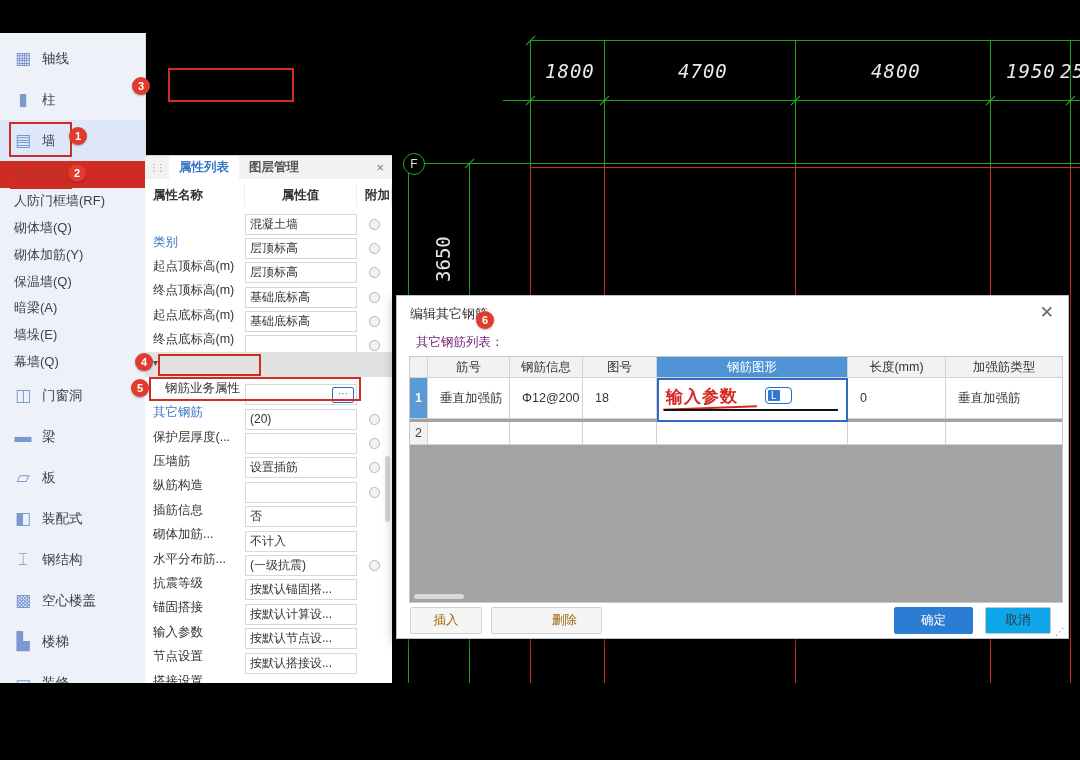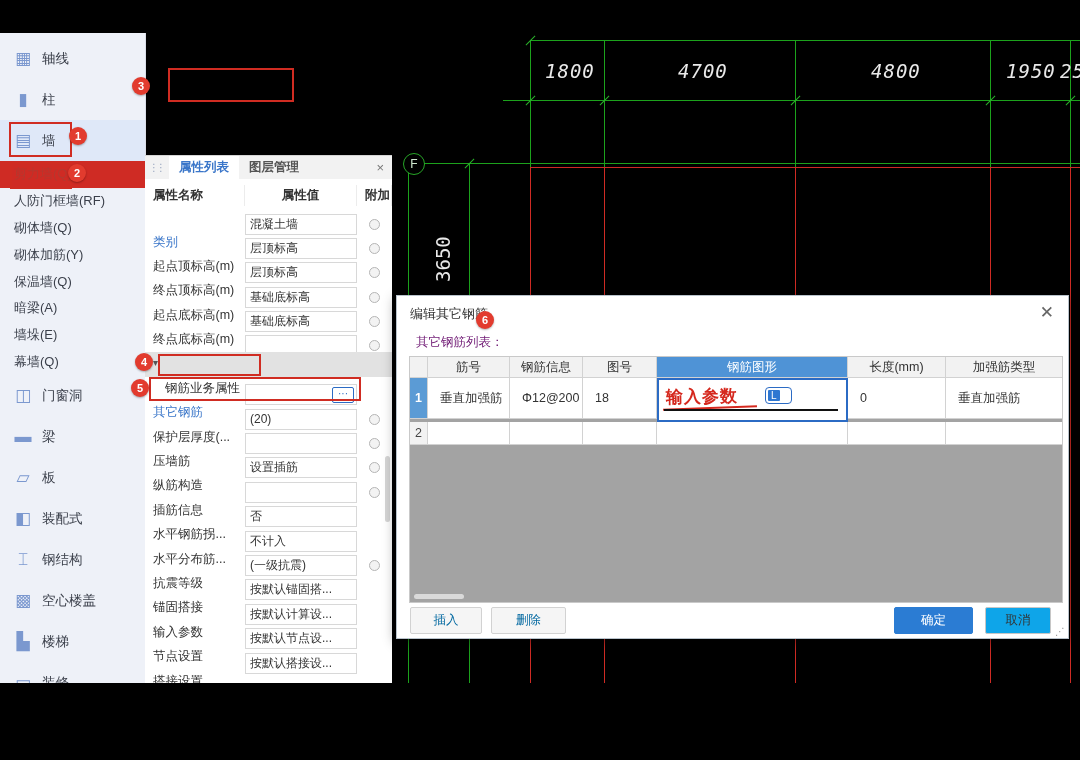--- a/index.html
+++ b/index.html
@@ -72,21 +72,21 @@
   .tr2>div{height:22px;background:#fff;}
   .numcell{background:#f2f2f2 !important;justify-content:center !important;padding-left:0 !important;color:#444;}
   .tr1 .numcell{background:#5b9bd5 !important;color:#fff;font-weight:bold;}
   .shape-cell{position:relative;border:2px solid #2b6bc4 !important;padding-left:0 !important;}
   .shape-line{position:absolute;left:5px;right:8px;bottom:9px;height:2px;background:#111;}
   .shape-note{position:absolute;left:7px;top:5px;color:#d5281e;font-size:17px;font-weight:bold;transform:rotate(-1deg);letter-spacing:1px;white-space:nowrap;}
   .shape-underline{position:absolute;left:4px;top:27px;width:94px;height:2px;background:#d5281e;transform:rotate(-2deg);}
   .param-box{position:absolute;left:106px;top:7px;width:25px;height:15px;border:1.5px solid #2b6bc4;border-radius:4px;background:#fff;display:flex;align-items:center;}
   .param-box span{background:#2f77d1;color:#fff;font-size:10px;line-height:11px;padding:0 3px;margin-left:2px;border-radius:1px;}
   .hscroll-thumb{position:absolute;left:4px;bottom:3px;width:50px;height:5px;background:#d9d9d9;border-radius:3px;}
-  .dlg-btn{position:absolute;height:25px;border:1px solid #d2d2d2;background:#f5f5f5;color:#0369a1;
+  .dlg-btn{position:absolute;height:25px;border:1px solid #d2d2d2;background:#f5f5f5;color:#a16207;
            display:flex;align-items:center;justify-content:center;font-size:12.5px;border-radius:2px;}
   .dlg-btn.enabled{background:#0ea5e9;color:#333;border-color:#c6c6c6;}
   .dlg-btn.primary{background:#2b7cd3;border-color:#2b7cd3;color:#fff;}
   .resize-grip{position:absolute;right:3px;bottom:1px;color:#999;font-size:10px;}
   
   .bar{position:absolute;left:0;width:1080px;background:#000;z-index:40;}
   
   .ann-box{position:absolute;border:2px solid #d02c22;z-index:50;}
   .ann-badge{position:absolute;width:18px;height:18px;border-radius:50%;background:#e23b2e;color:#fff;
              font-size:11px;font-weight:bold;display:flex;align-items:center;justify-content:center;z-index:51;box-shadow:0 1px 2px rgba(0,0,0,.3);}
@@ -365,21 +365,21 @@
           <span class="prop-label">插筋信息</span>
           <span class="prop-value">
             <span class="pv-text"></span>
 
           </span>
           <span class="radio"></span>
         </div>
 
         <div class="prop-row">
 
-          <span class="prop-label">水平钢筋拐...</span>
+          <span class="prop-label">砌体加筋...</span>
           <span class="prop-value">
             <span class="pv-text">否</span>
 
           </span>
 
         </div>
 
         <div class="prop-row">
 
           <span class="prop-label">水平分布筋...</span>
@@ -480,21 +480,21 @@
         <div></div>
         <div></div>
         <div></div>
         <div></div>
         <div></div>
       </div>
       <div class="hscroll-thumb"></div>
     </div>
 
     <div class="dlg-btn" style="left:13px;top:311px;width:70px;">插入</div>
-    <div class="dlg-btn" style="left:94px;top:311px;width:73px;">删除</div>
+    <div class="dlg-btn" style="left:94px;top:311px;width:73px;padding-left:36px;">删除</div>
     <div class="dlg-btn primary" style="left:497px;top:311px;width:77px;">确定</div>
     <div class="dlg-btn enabled" style="left:588px;top:311px;width:64px;">取消</div>
     <div class="resize-grip">⋰</div>
   </div>
 
   <div class="bar" style="top:0;height:33px;"></div>
   <div class="bar" style="top:683px;height:77px;"></div>
 
   <div class="ann-box" style="left:9px;top:122px;width:59px;height:31px;"></div>
   <div class="ann-badge" style="left:69px;top:127px;">1</div>

